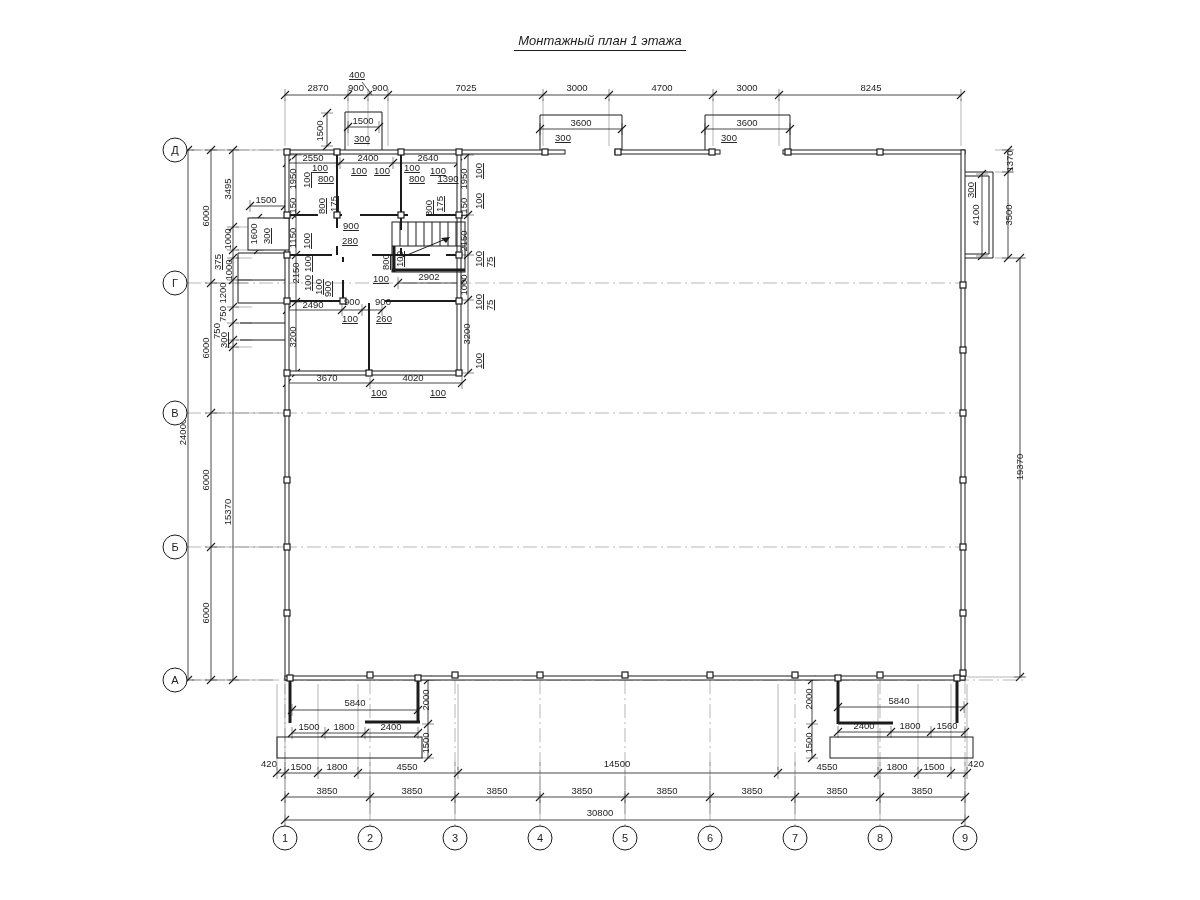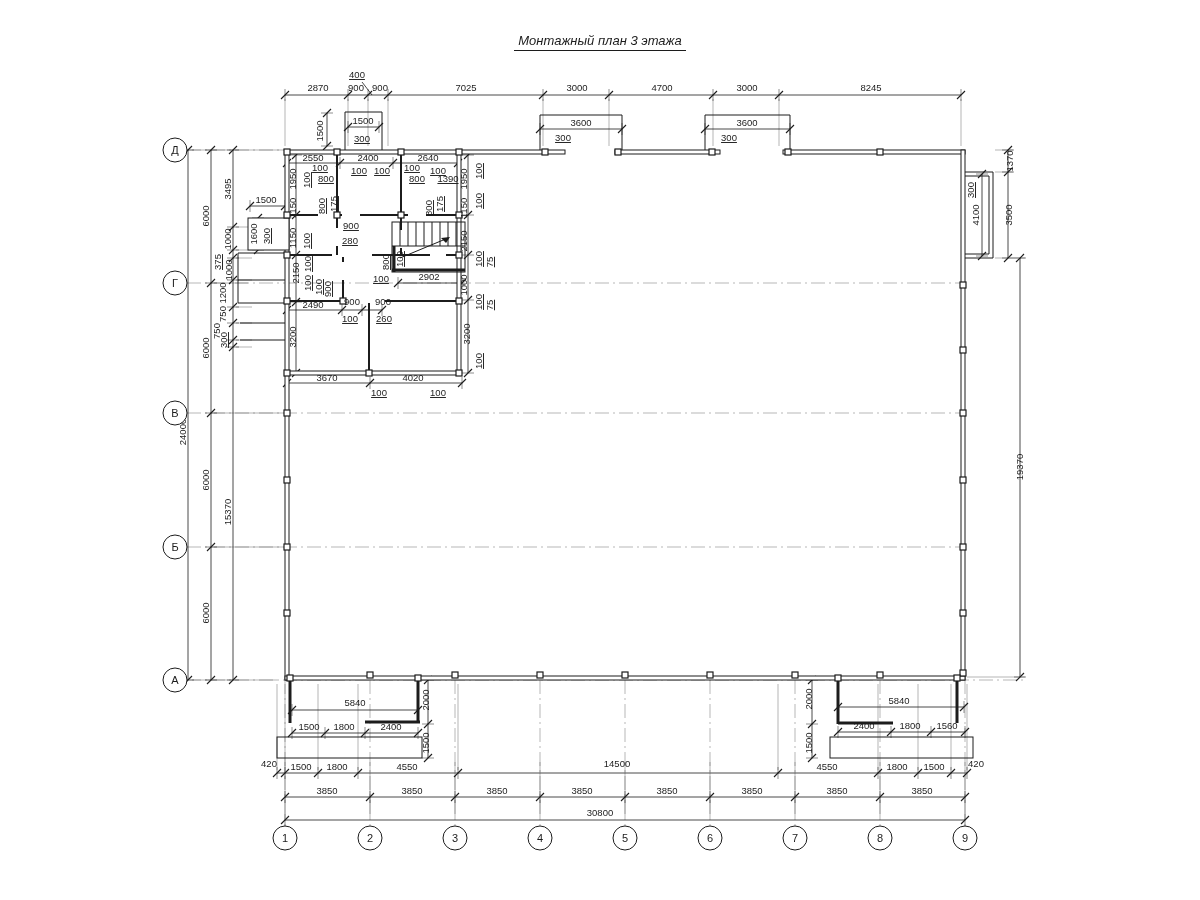--- a/index.html
+++ b/index.html
@@ -11,21 +11,21 @@
   svg text{font-family:"Liberation Sans",sans-serif;fill:#1c1c1c;}
   .dim{font-size:9.5px;}
   .axlbl{font-size:11px;}
   .u{text-decoration:underline;}
 </style>
 </head>
 <body>
 
 <div class="page">
   <div class="title">
-    <span>Монтажный план 3 этажа</span>
+    <span>Монтажный план 1 этажа</span>
   </div>
 
   <svg id="plan" width="1200" height="900" viewBox="0 0 1200 900" xmlns="http://www.w3.org/2000/svg">
 
     <g id="g-axislines">
         <line x1="187" y1="283" x2="961" y2="283" stroke="#999999" stroke-width="0.7" stroke-dasharray="14 4 2 4"></line>
         <line x1="187" y1="413" x2="961" y2="413" stroke="#999999" stroke-width="0.7" stroke-dasharray="14 4 2 4"></line>
         <line x1="187" y1="547" x2="961" y2="547" stroke="#999999" stroke-width="0.7" stroke-dasharray="14 4 2 4"></line>
         <line x1="187" y1="680" x2="1024" y2="680" stroke="#999999" stroke-width="0.7" stroke-dasharray="14 4 2 4"></line>
         <line x1="187" y1="150" x2="285" y2="150" stroke="#999999" stroke-width="0.7" stroke-dasharray="14 4 2 4"></line>

